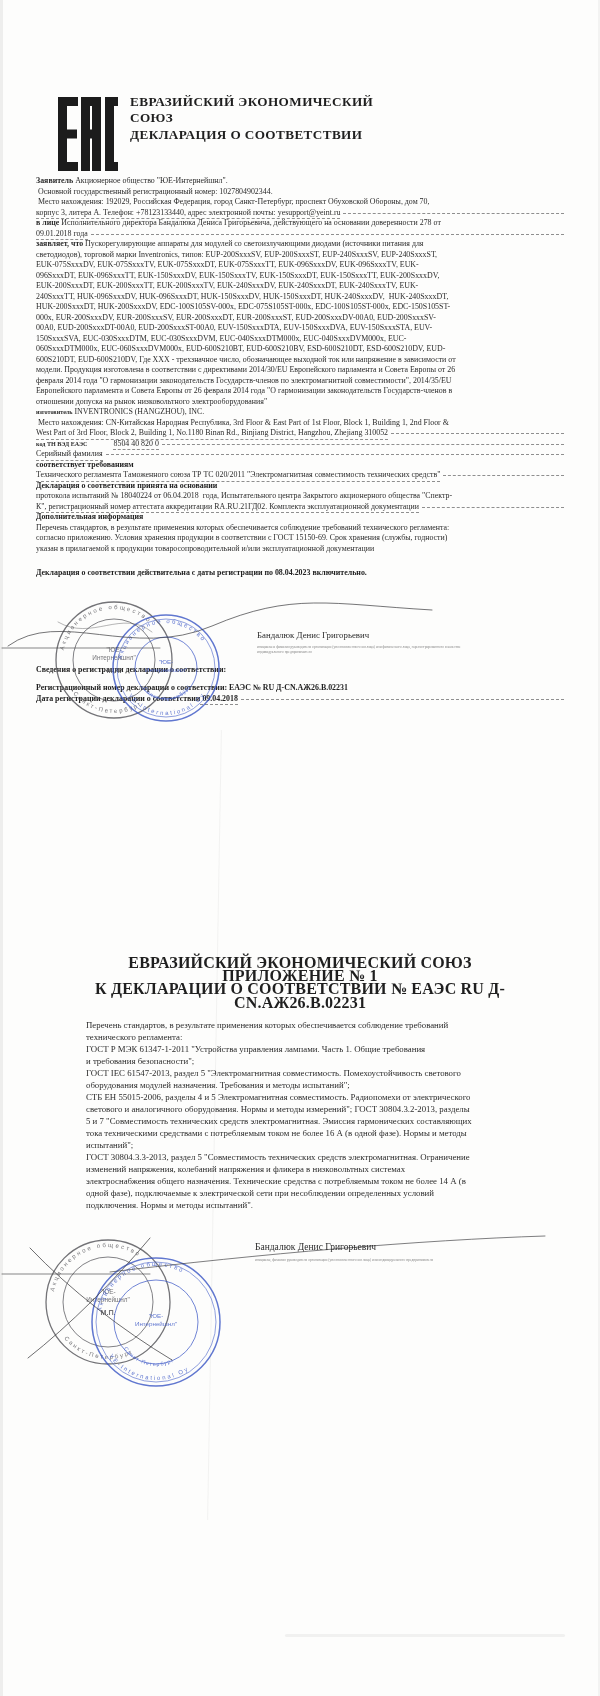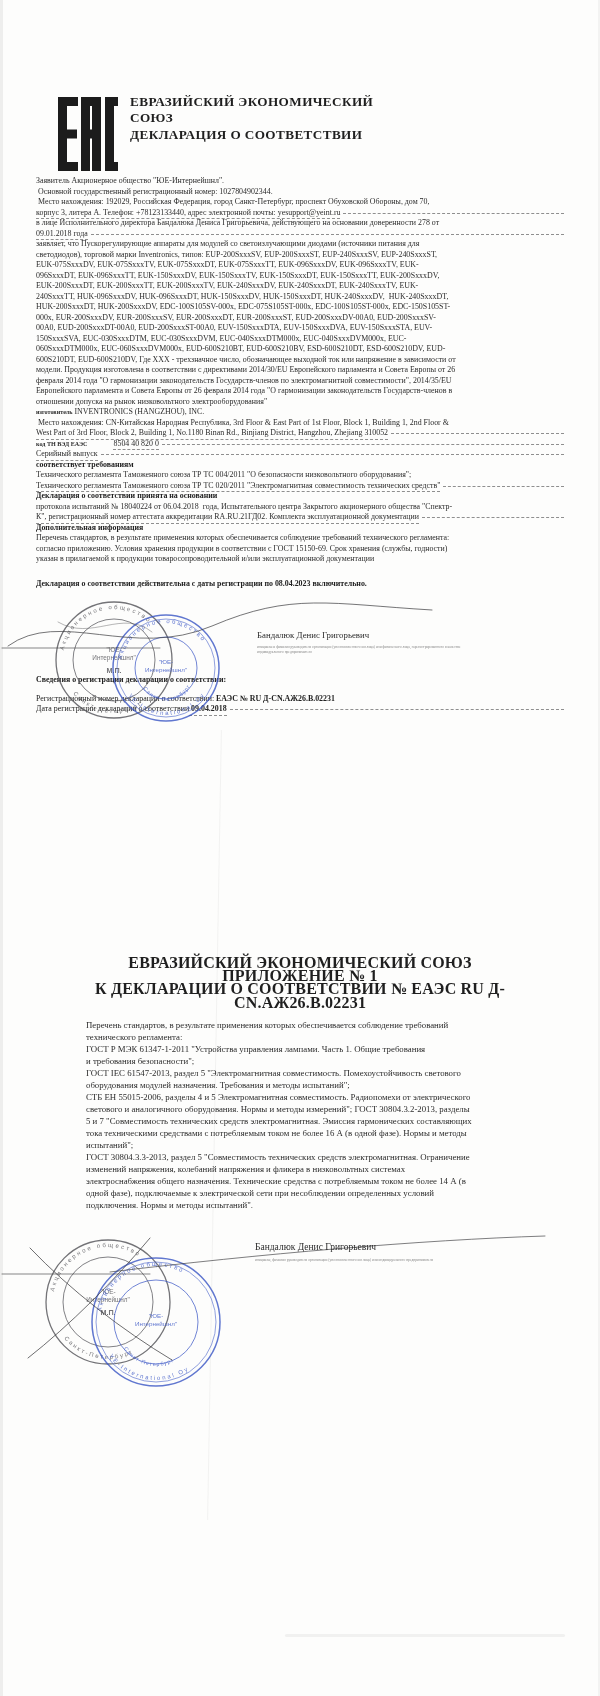--- a/index.html
+++ b/index.html
@@ -17,21 +17,21 @@
   .eac-logo{position:absolute;left:58px;top:97px;}
 
   
   .p1-header{position:absolute;left:130px;top:94px;width:380px;
     font-weight:bold;font-size:13.2px;line-height:16.4px;letter-spacing:0.4px;color:#1f1f1f;}
 
   
   .p1-body{position:absolute;left:36px;top:176px;width:528px;}
   .line{display:flex;align-items:baseline;height:10.5px;white-space:pre;
     font-size:7.9px;line-height:10.5px;color:#2b2b2b;}
-  .line .lbl{font-weight:normal;}
+  .line .lbl{font-weight:bold;}
   .line .lbl.sm{font-size:6.1px;font-weight:bold;}
   .line.bold{font-weight:bold;color:#222;}
   .line.dashed .txt{border-bottom:1px dashed #8f8f8f;}
   .line.dashed::after{content:"";flex:1 0 6px;border-bottom:1px dashed #8f8f8f;
     transform:translateY(-1px);margin-left:3px;}
 
   
   .p2{position:absolute;left:36px;top:952px;width:528px;}
   .p2-header{text-align:center;font-weight:bold;font-size:16px;line-height:13.2px;
     letter-spacing:0.2px;color:#1f1f1f;padding-top:4px;}
@@ -103,23 +103,22 @@
     <div class="line"><span class="txt">060SxxxDTM000x, EUC-060SxxxDVM000x, EUD-600S210BT, EUD-600S210BV, ESD-600S210DT, ESD-600S210DV, EUD-</span></div>
     <div class="line"><span class="txt">600S210DT, EUD-600S210DV, Где XXX - трехзначное число, обозначающее выходной ток или напряжение в зависимости от</span></div>
     <div class="line"><span class="txt">модели. Продукция изготовлена в соответствии с директивами 2014/30/EU Европейского парламента и Совета Европы от 26</span></div>
     <div class="line"><span class="txt">февраля 2014 года "О гармонизации законодательств Государств-членов по электромагнитной совместимости", 2014/35/EU</span></div>
     <div class="line"><span class="txt">Европейского парламента и Совета Европы от 26 февраля 2014 года "О гармонизации законодательств Государств-членов в</span></div>
     <div class="line"><span class="txt">отношении допуска на рынок низковольтного электрооборудования"</span></div>
     <div class="line"><span class="lbl sm">изготовитель</span><span class="txt"> INVENTRONICS (HANGZHOU), INC.</span></div>
     <div class="line"><span class="txt"> Место нахождения: CN-Китайская Народная Республика, 3rd Floor &amp; East Part of 1st Floor, Block 1, Building 1, 2nd Floor &amp;</span></div>
     <div class="line dashed"><span class="txt">West Part of 3rd Floor, Block 2, Building 1, No.1180 Binan Rd., Binjiang District, Hangzhou, Zhejiang 310052</span></div>
     <div class="line dashed"><span class="lbl sm">код ТН ВЭД ЕАЭС</span><span class="txt" style="margin-left: 26px;">8504 40 820 0</span></div>
-    <div class="line dashed"><span class="txt">Серийный выпуск</span></div>
+    <div class="line dashed"><span class="txt">Серийный фамилия</span></div>
     <div class="line bold"><span class="txt">соответствует требованиям</span></div>
-    <div class="line"><span class="txt">Технического регламента Таможенного союза ТР ТС 004/2011 "О безопасности низковольтного оборудования";</span></div>
     <div class="line dashed"><span class="txt">Технического регламента Таможенного союза ТР ТС 020/2011 "Электромагнитная совместимость технических средств"</span></div>
     <div class="line bold"><span class="txt">Декларация о соответствии принята на основании</span></div>
     <div class="line"><span class="txt">протокола испытаний № 18040224 от 06.04.2018  года, Испытательного центра Закрытого акционерного общества "Спектр-</span></div>
     <div class="line dashed"><span class="txt">К", регистрационный номер аттестата аккредитации RA.RU.21ГД02. Комплекта эксплуатационной документации</span></div>
     <div class="line bold"><span class="txt">Дополнительная информация</span></div>
     <div class="line"><span class="txt">Перечень стандартов, в результате применения которых обеспечивается соблюдение требований технического регламента:</span></div>
     <div class="line"><span class="txt">согласно приложению. Условия хранения продукции в соответствии с ГОСТ 15150-69. Срок хранения (службы, годности)</span></div>
     <div class="line"><span class="txt">указан в прилагаемой к продукции товаросопроводительной и/или эксплуатационной документации</span></div>
     <div class="line bold" style="margin-top: 14px;"><span class="txt">Декларация о соответствии действительна с даты регистрации по 08.04.2023 включительно.</span></div>
     <div class="line bold" style="margin-top: 86px;"><span class="txt">Сведения о регистрации декларации о соответствии:</span></div>

